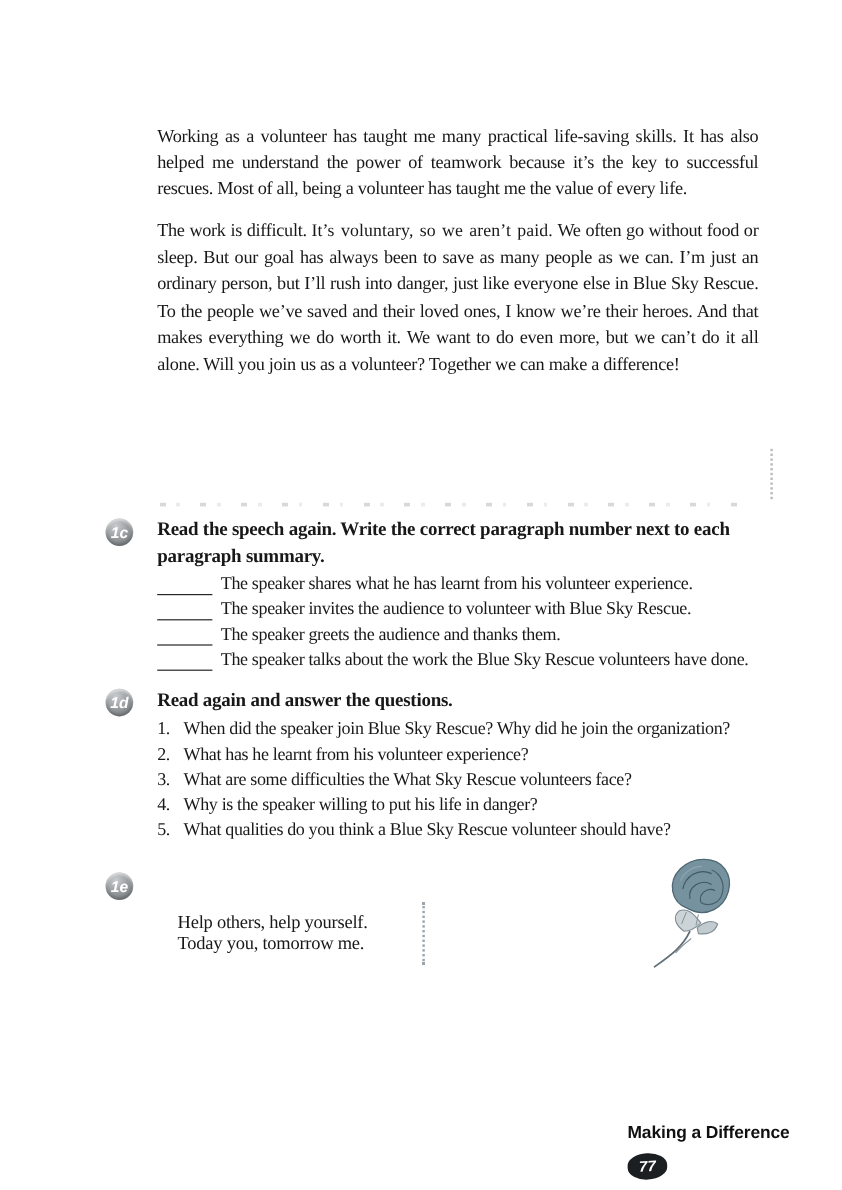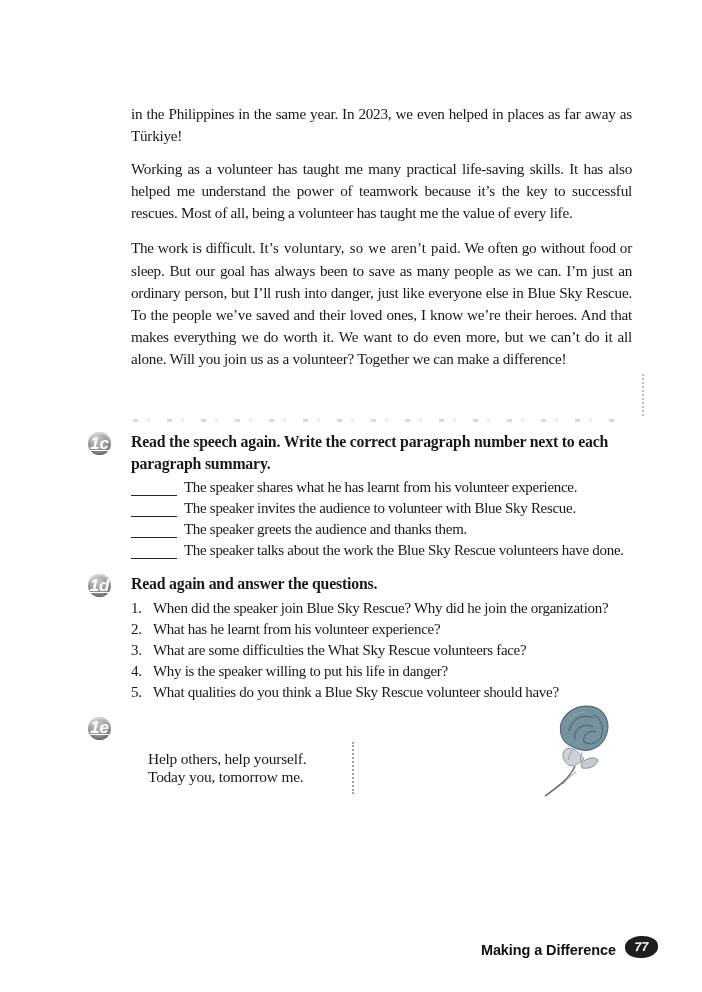--- a/index.html
+++ b/index.html
@@ -29,31 +29,30 @@
     background-image:repeating-linear-gradient(90deg, rgba(70,70,70,.38) 0 5px, transparent 5px 14px, rgba(90,90,90,.22) 14px 17px, transparent 17px 34px);
     opacity:.55;
   }
   .scan-dots-right{
     position:absolute;left:642px;top:374px;height:42px;width:0;
     border-left:2px dotted rgba(100,105,110,.45);
   }
   
   .activities{position:absolute;left:131px;right:70px;top:431px;}
   .sec{position:relative;margin-bottom:12px;}
-  .sec-d{margin-bottom:13px;}
+  .sec-d{margin-bottom:23px;}
   .badge{
     position:absolute;left:-43px;top:1px;
     width:23px;height:23px;border-radius:50%;
     background:radial-gradient(circle at 38% 28%, #c9ccce 0%, #9a9ea1 45%, #7d8184 80%, #717477 100%);
     color:#fff;
     font-family:"Liberation Sans", sans-serif;
-    font-size:17px;font-weight:700;font-style:italic;
+    font-size:13px;font-weight:700;font-style:italic;
     display:flex;align-items:center;justify-content:center;
     box-shadow:inset 0 -2px 3px rgba(0,0,0,.22), inset 0 2px 2px rgba(255,255,255,.55);
-    text-decoration:underline;
   }
   .sec h3{
     margin:0 0 3px 0;
     font-size:15.8px;font-weight:700;line-height:21.5px;
     letter-spacing:-0.2px;
   }
   .items{font-size:15px;line-height:21px;letter-spacing:-0.3px;}
   .item{display:flex;align-items:center;}
   .blank{
     flex:0 0 46px;margin-right:7px;margin-top:15px;
@@ -71,39 +70,39 @@
   .q-left-bottom{left:17px;top:52px;}
   .q-right{left:229px;top:15px;line-height:22px;white-space:normal;width:180px;}
   .q-divider{
     position:absolute;left:221px;top:26px;height:52px;width:0;
     border-left:2px dotted #9aa4aa;
   }
   .rose{position:absolute;left:408px;top:-16px;width:76px;height:100px;}
   
   .footer{
     position:absolute;top:936px;right:44px;
-    display:flex;align-items:flex-end;gap:9px;
+    display:flex;align-items:flex-start;gap:9px;
     font-family:"Liberation Sans", sans-serif;
+    flex-direction:column;
   }
   .chapter{font-size:14.5px;font-weight:700;color:#101010;letter-spacing:-0.1px;}
   .page-badge{
     display:flex;align-items:center;justify-content:center;
     width:33px;height:22px;border-radius:50% / 46%;
     background:#1c1f22;color:#ffffff;
     font-size:12.5px;font-weight:700;font-style:italic;
     transform:rotate(-3deg);
   }
 </style>
 </head>
 <body>
 
 <div class="page">
 
   <div class="speech">
-    <p class="p1">in the Philippines in the same year. In 2023, we even helped in places as far away as Türkiye!</p>
     <p class="p2">Working as a volunteer has taught me many practical life-saving skills. It has also helped me understand the power of teamwork because it’s the key to successful rescues. Most of all, being a volunteer has taught me the value of every life.</p>
     <p class="p3"><span>The work is difficult. </span><span class="inserted">It’s voluntary, so we aren’t paid.</span><span> We often go without food or sleep. But our goal has always been to save as many people as we can. I’m just an ordinary person, but I’ll rush into danger, just like everyone else in Blue Sky Rescue. To the people we’ve saved and their loved ones, I know we’re their heroes. And that makes everything we do worth it. We want to do even more, but we can’t do it all alone. Will you join us as a volunteer? Together we can make a difference!</span></p>
   </div>
 
   <div class="scan-line"></div>
   <div class="scan-dots-right"></div>
 
   <div class="activities">
 
     <section class="sec sec-c">

